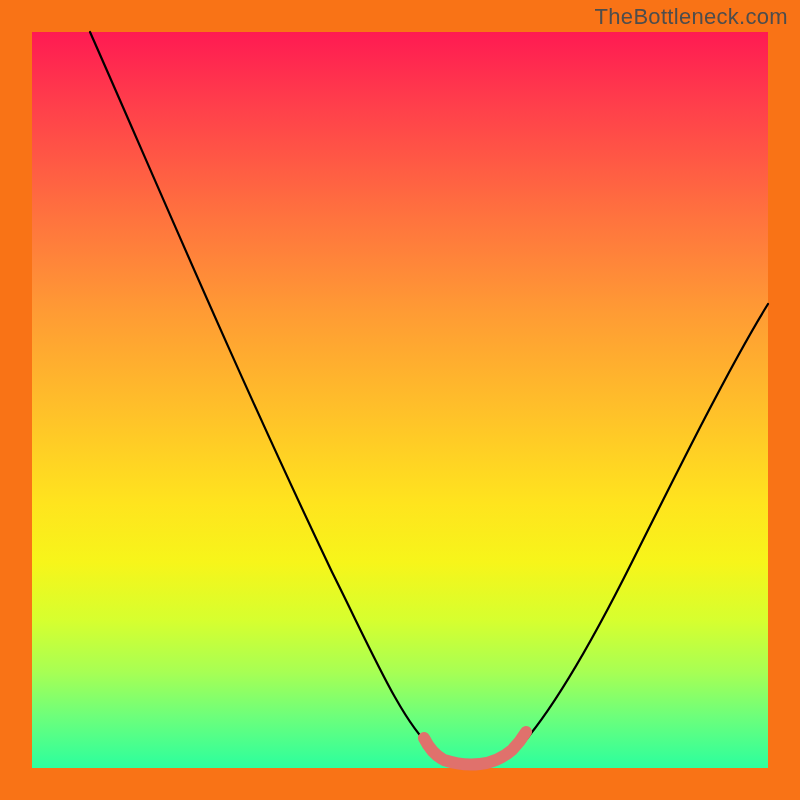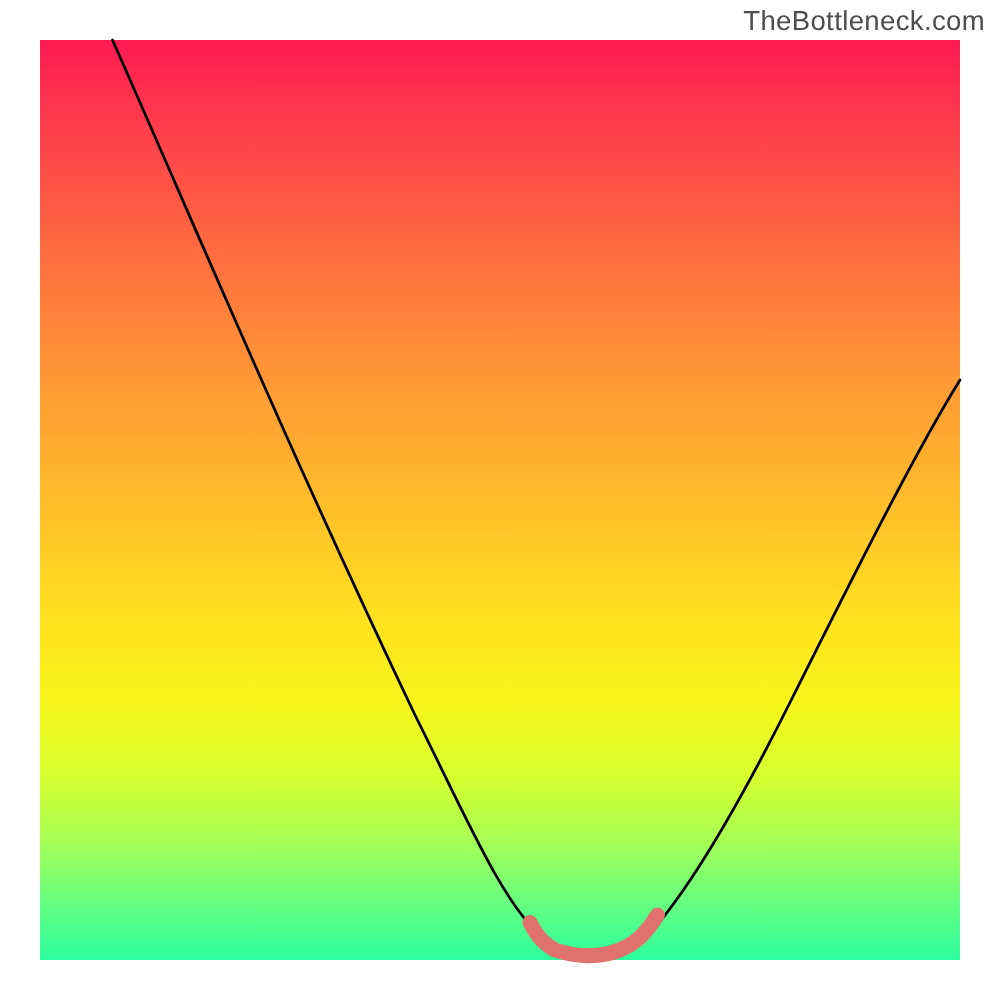--- a/index.html
+++ b/index.html
@@ -10,21 +10,21 @@
     background: #000;
     overflow: hidden;
     font-family: Arial, Helvetica, sans-serif;
   }
   .frame {
     position: absolute;
     left: 0;
     top: 0;
     width: 800px;
     height: 800px;
-    background: #ffffff;
+    background: #f97316;
   }
   .plot {
     position: absolute;
     left: 32px;
     top: 32px;
     width: 736px;
     height: 736px;
     background: linear-gradient(to bottom,
       #ff1a52 0%,
       #ff3f4b 10%,

